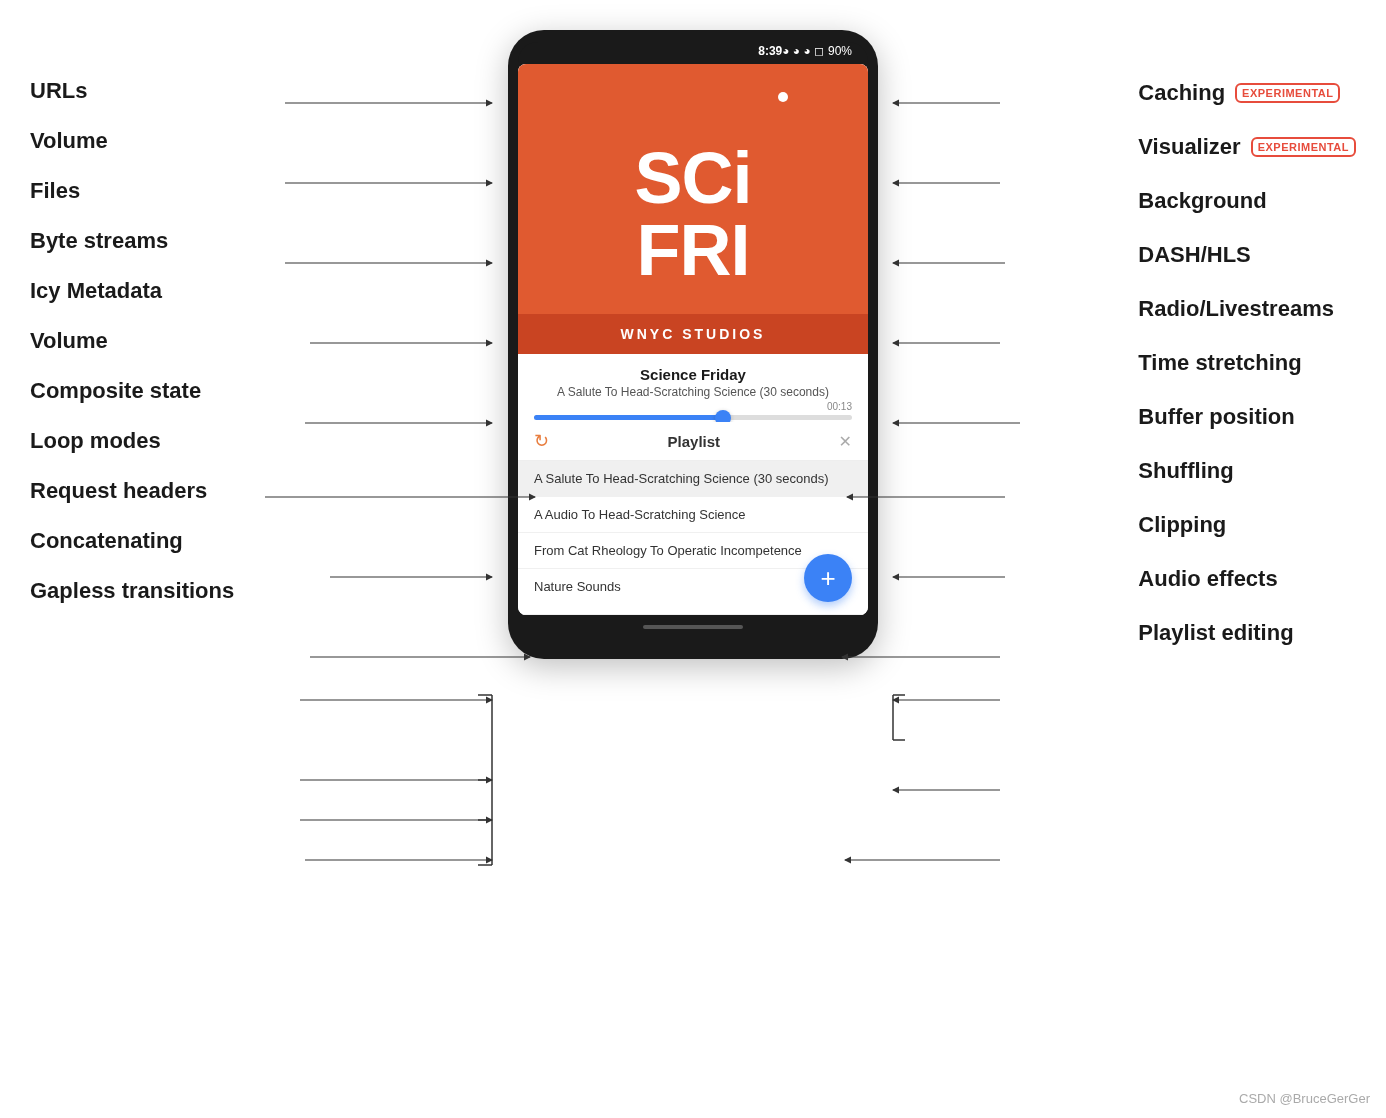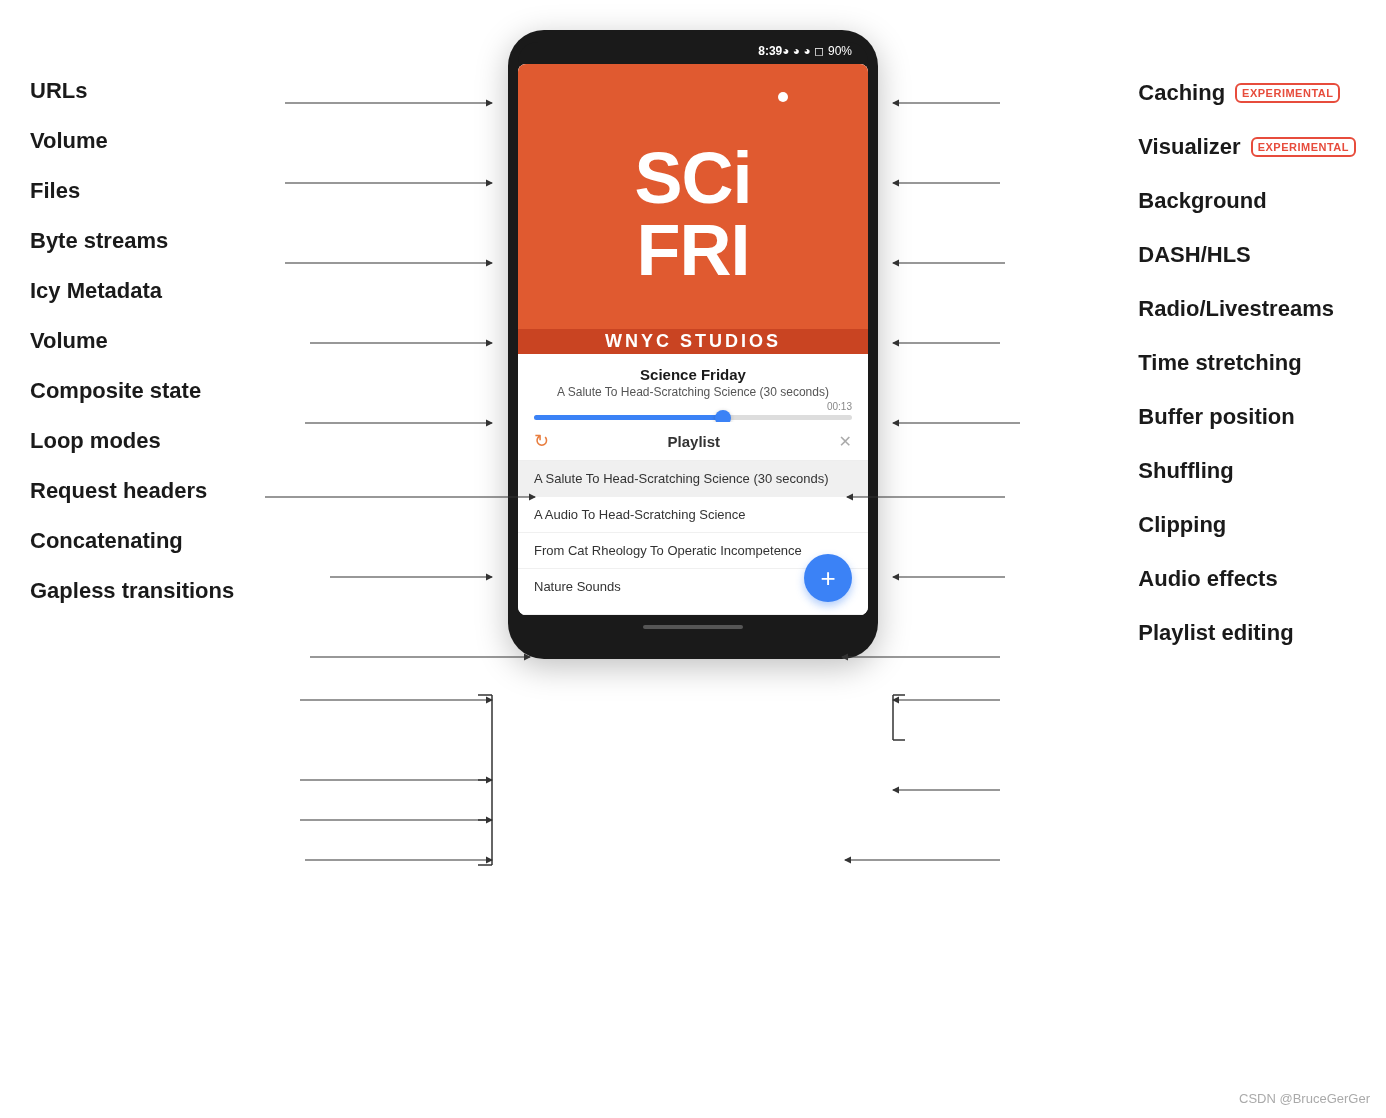--- a/index.html
+++ b/index.html
@@ -142,24 +142,24 @@
       position: absolute;
       top: 28px;
       right: 80px;
     }
 
     .wnyc-bar {
       width: 100%;
       background: #c94422;
       text-align: center;
       color: white;
-      font-size: 18px;
+      font-size: 14px;
       font-weight: 700;
       letter-spacing: 3px;
-      padding: 2px 0;
+      padding: 12px 0;
       position: absolute;
       bottom: 0;
     }
 
     
     .track-info {
       background: white;
       text-align: center;
       padding: 12px 16px 6px;
     }

